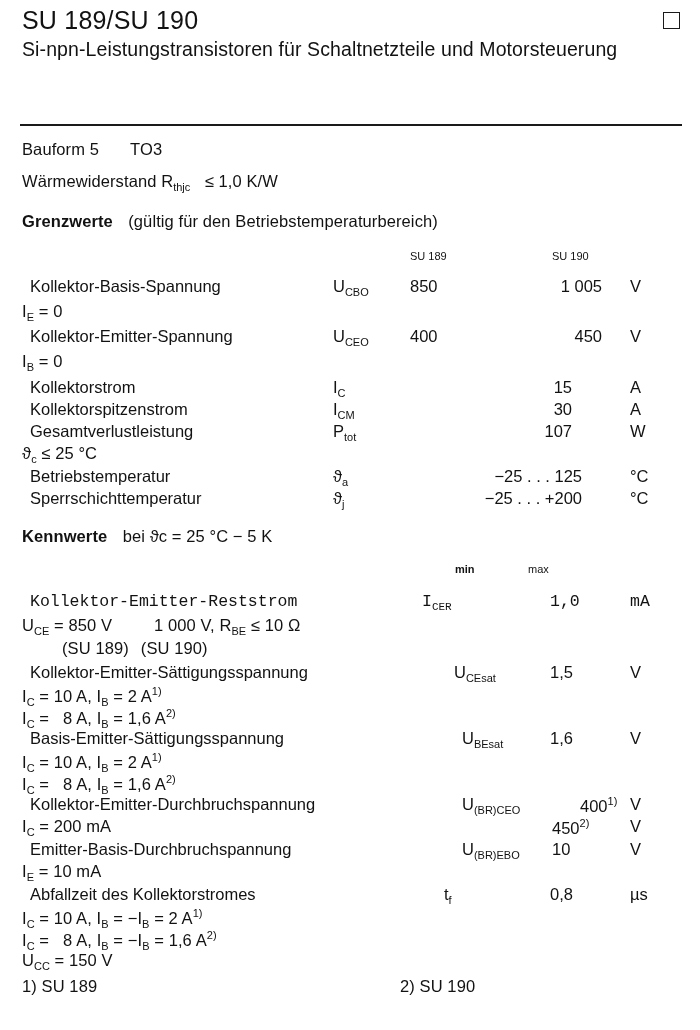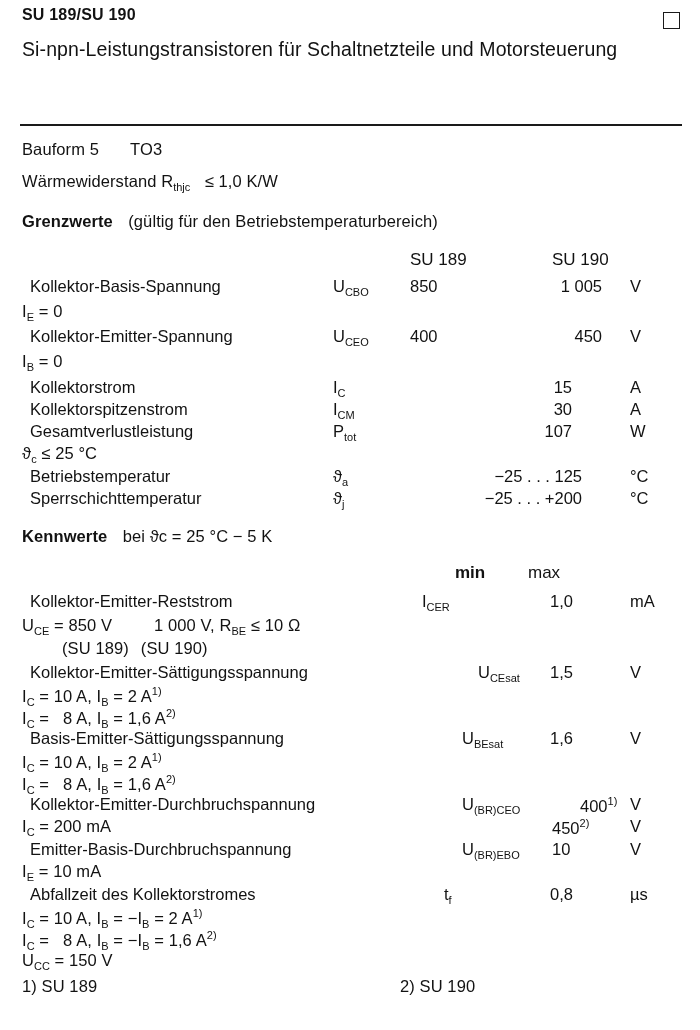--- a/index.html
+++ b/index.html
@@ -27,22 +27,22 @@
   .title-row {
     position: absolute;
     left: 22px;
     top: 6px;
     right: 16px;
     display: flex;
     align-items: flex-start;
     justify-content: space-between;
   }
   .doc-title {
-    font-size: 16px;
-    font-weight: bold;
+    font-size: 25px;
+    font-weight: normal;
     letter-spacing: 0.2px;
     text-align: right;
   }
   .corner-box {
     width: 15px;
     height: 15px;
     border: 1.6px solid #1a1a1a;
     margin-top: 6px;
     margin-right: 4px;
   }
@@ -94,21 +94,21 @@
   }
   .row .c-name   { position: absolute; left: 8px; }
   .row .c-sym    { position: absolute; left: 311px; }
   .row .c-a      { position: absolute; left: 388px; }
   .row .c-b      { position: absolute; left: 500px; text-align: right; width: 80px; }
   .row .c-unit   { position: absolute; left: 608px; }
   .row .c-center { position: absolute; left: 470px; text-align: right; width: 80px; }
 
   .hdr-col {
     position: absolute;
-    font-size: 17px;
+    font-size: 11px;
     white-space: nowrap;
   }
 </style>
 </head>
 <body>
 
 <div class="page">
 
   <div class="title-row">
     <div class="doc-title">SU 189/SU 190</div>
@@ -196,32 +196,32 @@
 
   <div class="line" style="left:22px; top:527px;">
     <span class="bold">Kennwerte</span>
     <span style="display:inline-block; width:6px;"></span>
     <span>bei ϑc = 25 °C − 5 K</span>
   </div>
 
   <div class="hdr-col bold" style="left:455px; top:563px;">min</div>
   <div class="hdr-col" style="left:528px; top:563px;">max</div>
 
-  <div class="row" style="top:592px;">
+  <div class="row" style="top:592px;font-family:Liberation Mono, monospace;">
     <span class="c-name">Kollektor-Emitter-Reststrom</span>
     <span style="position:absolute; left:400px;"><span>I</span><span class="sub">CER</span></span>
     <span style="position:absolute; left:528px;">1,0</span>
     <span class="c-unit">mA</span>
   </div>
   <div class="line" style="left:22px; top:616px;">U<span class="sub">CE</span> = 850 V<span style="display:inline-block;width:42px;"></span>1 000 V, R<span class="sub">BE</span> ≤ 10 Ω</div>
   <div class="line" style="left:62px; top:639px;">(SU 189)<span style="display:inline-block;width:12px;"></span>(SU 190)</div>
 
   <div class="row" style="top:663px;">
     <span class="c-name">Kollektor-Emitter-Sättigungsspannung</span>
-    <span style="position:absolute; left:456px;text-align:right;"><span>U</span><span class="sub">CEsat</span></span>
+    <span style="position:absolute; left:432px;text-align:right;"><span>U</span><span class="sub">CEsat</span></span>
     <span style="position:absolute; left:528px;">1,5</span>
     <span class="c-unit">V</span>
   </div>
   <div class="line" style="left:22px; top:685px;">I<span class="sub">C</span> = 10 A, I<span class="sub">B</span> = 2 A<span class="sup">1)</span></div>
   <div class="line" style="left:22px; top:707px;">I<span class="sub">C</span> =&nbsp;&nbsp; 8 A, I<span class="sub">B</span> = 1,6 A<span class="sup">2)</span></div>
 
   <div class="row" style="top:729px;">
     <span class="c-name">Basis-Emitter-Sättigungsspannung</span>
     <span style="position:absolute; left:440px;"><span>U</span><span class="sub">BEsat</span></span>
     <span style="position:absolute; left:528px;">1,6</span>

